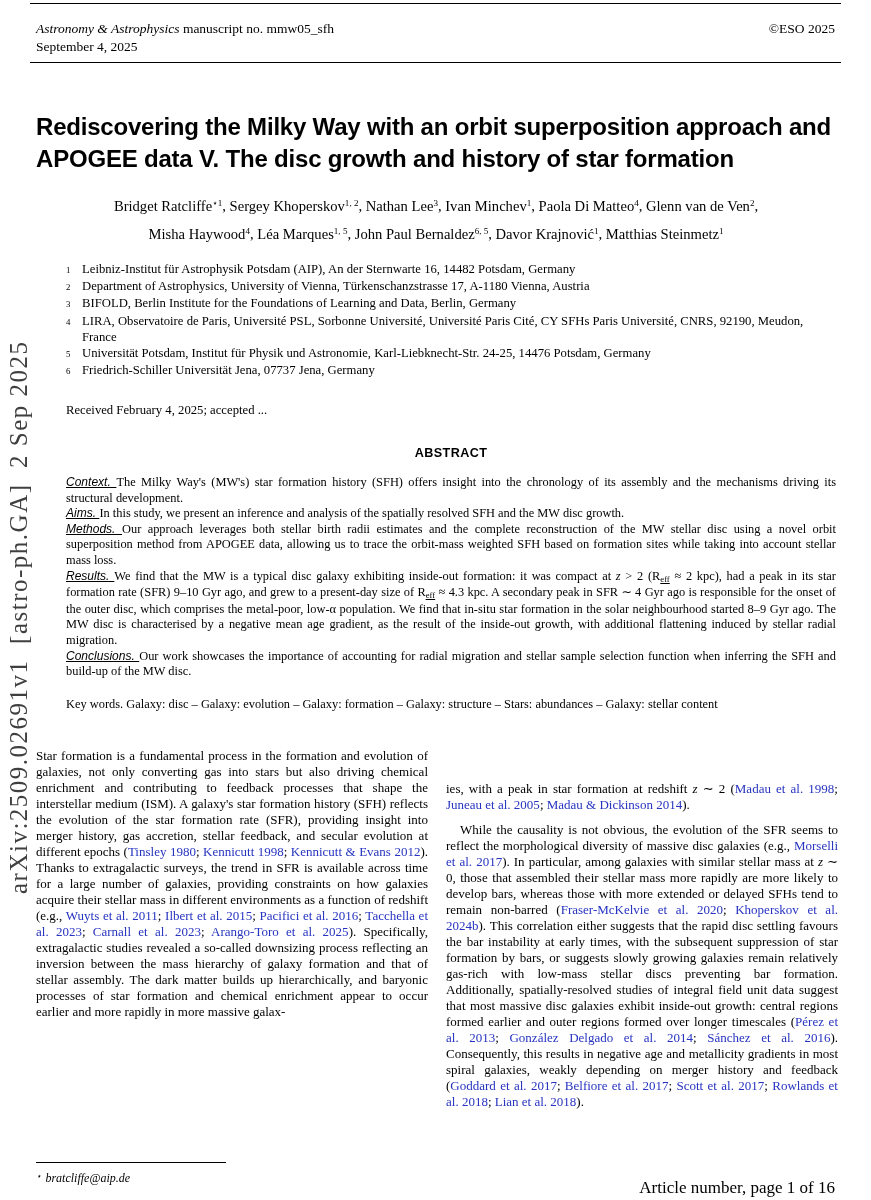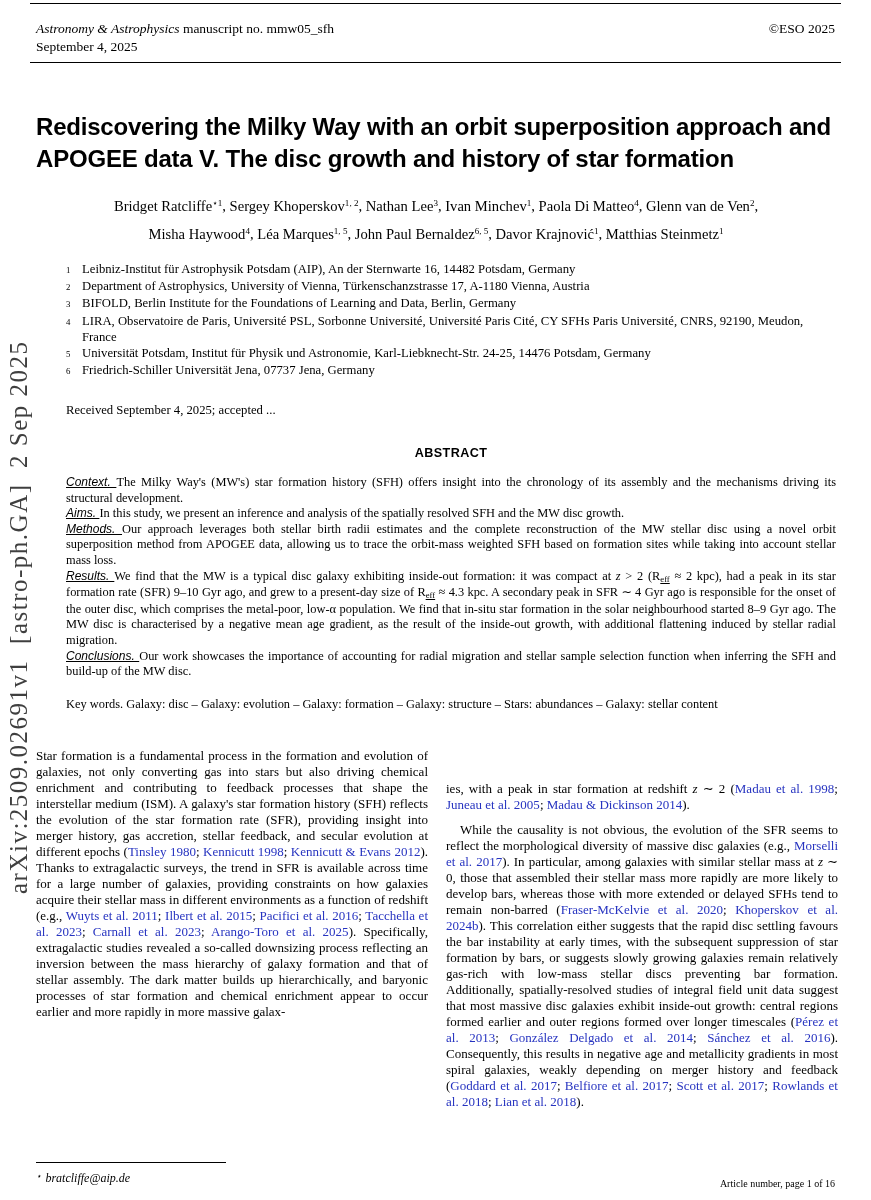--- a/index.html
+++ b/index.html
@@ -68,21 +68,21 @@
   .section-heading { font-family:"Liberation Sans", sans-serif; font-weight:bold;
                      font-size:14.8px; line-height:18px; margin:0 0 15px 0; }
   .par { font-size:13px; line-height:16px; text-align:justify; hyphens:auto; }
   .par + .par { margin-top:9px; }
   .indent { text-indent:14px; }
 
   
   .footnote-rule { position:absolute; left:36px; top:1162px; width:190px; border-top:1px solid #000; }
   .footnote { position:absolute; left:36px; top:1171px; font-size:12px;font-style:italic; }
   .fn-marker { font-size:0.72em; position:relative; top:-0.4em; margin-right:4px; }
-  .page-footer { position:absolute; right:36px; top:1178px; font-size:10px; text-align:right; }
+  .page-footer { position:absolute; right:36px; top:1178px; font-size:17px; text-align:right; }
 </style>
 </head>
 <body>
 
 <div class="page">
 
   <div class="arxiv-stamp">arXiv:2509.02691v1  [astro-ph.GA]  2 Sep 2025</div>
 
   <header class="header">
     <div>
@@ -119,21 +119,21 @@
     <div class="aff-row">
       <span class="aff-num">5</span>
       <span class="aff-text">Universität Potsdam, Institut für Physik und Astronomie, Karl-Liebknecht-Str. 24-25, 14476 Potsdam, Germany</span>
     </div>
     <div class="aff-row">
       <span class="aff-num">6</span>
       <span class="aff-text">Friedrich-Schiller Universität Jena, 07737 Jena, Germany</span>
     </div>
   </div>
 
-  <div class="received">Received September 4, 2025; accepted ...</div>
+  <div class="received">Received February 4, 2025; accepted ...</div>
 
   <div class="abstract-heading">ABSTRACT</div>
 
   <div class="abstract">
     <p><span class="lbl">Context. </span><span>The Milky Way's (MW's) star formation history (SFH) offers insight into the chronology of its assembly and the mechanisms driving its structural development.</span></p>
     <p><span class="lbl">Aims. </span><span>In this study, we present an inference and analysis of the spatially resolved SFH and the MW disc growth.</span></p>
     <p><span class="lbl">Methods. </span><span>Our approach leverages both stellar birth radii estimates and the complete reconstruction of the MW stellar disc using a novel orbit superposition method from APOGEE data, allowing us to trace the orbit-mass weighted SFH based on formation sites while taking into account stellar mass loss.</span></p>
     <p><span class="lbl">Results. </span><span>We find that the MW is a typical disc galaxy exhibiting inside-out formation: it was compact at </span><span class="it">z</span><span> &gt; 2 (R</span><span class="sub">eff</span><span> ≈ 2 kpc), had a peak in its star formation rate (SFR) 9–10 Gyr ago, and grew to a present-day size of R</span><span class="sub">eff</span><span> ≈ 4.3 kpc. A secondary peak in SFR ∼ 4 Gyr ago is responsible for the onset of the outer disc, which comprises the metal-poor, low-α population. We find that in-situ star formation in the solar neighbourhood started 8–9 Gyr ago. The MW disc is characterised by a negative mean age gradient, as the result of the inside-out growth, with additional flattening induced by stellar radial migration.</span></p>
     <p><span class="lbl">Conclusions. </span><span>Our work showcases the importance of accounting for radial migration and stellar sample selection function when inferring the SFH and build-up of the MW disc.</span></p>
   </div>

